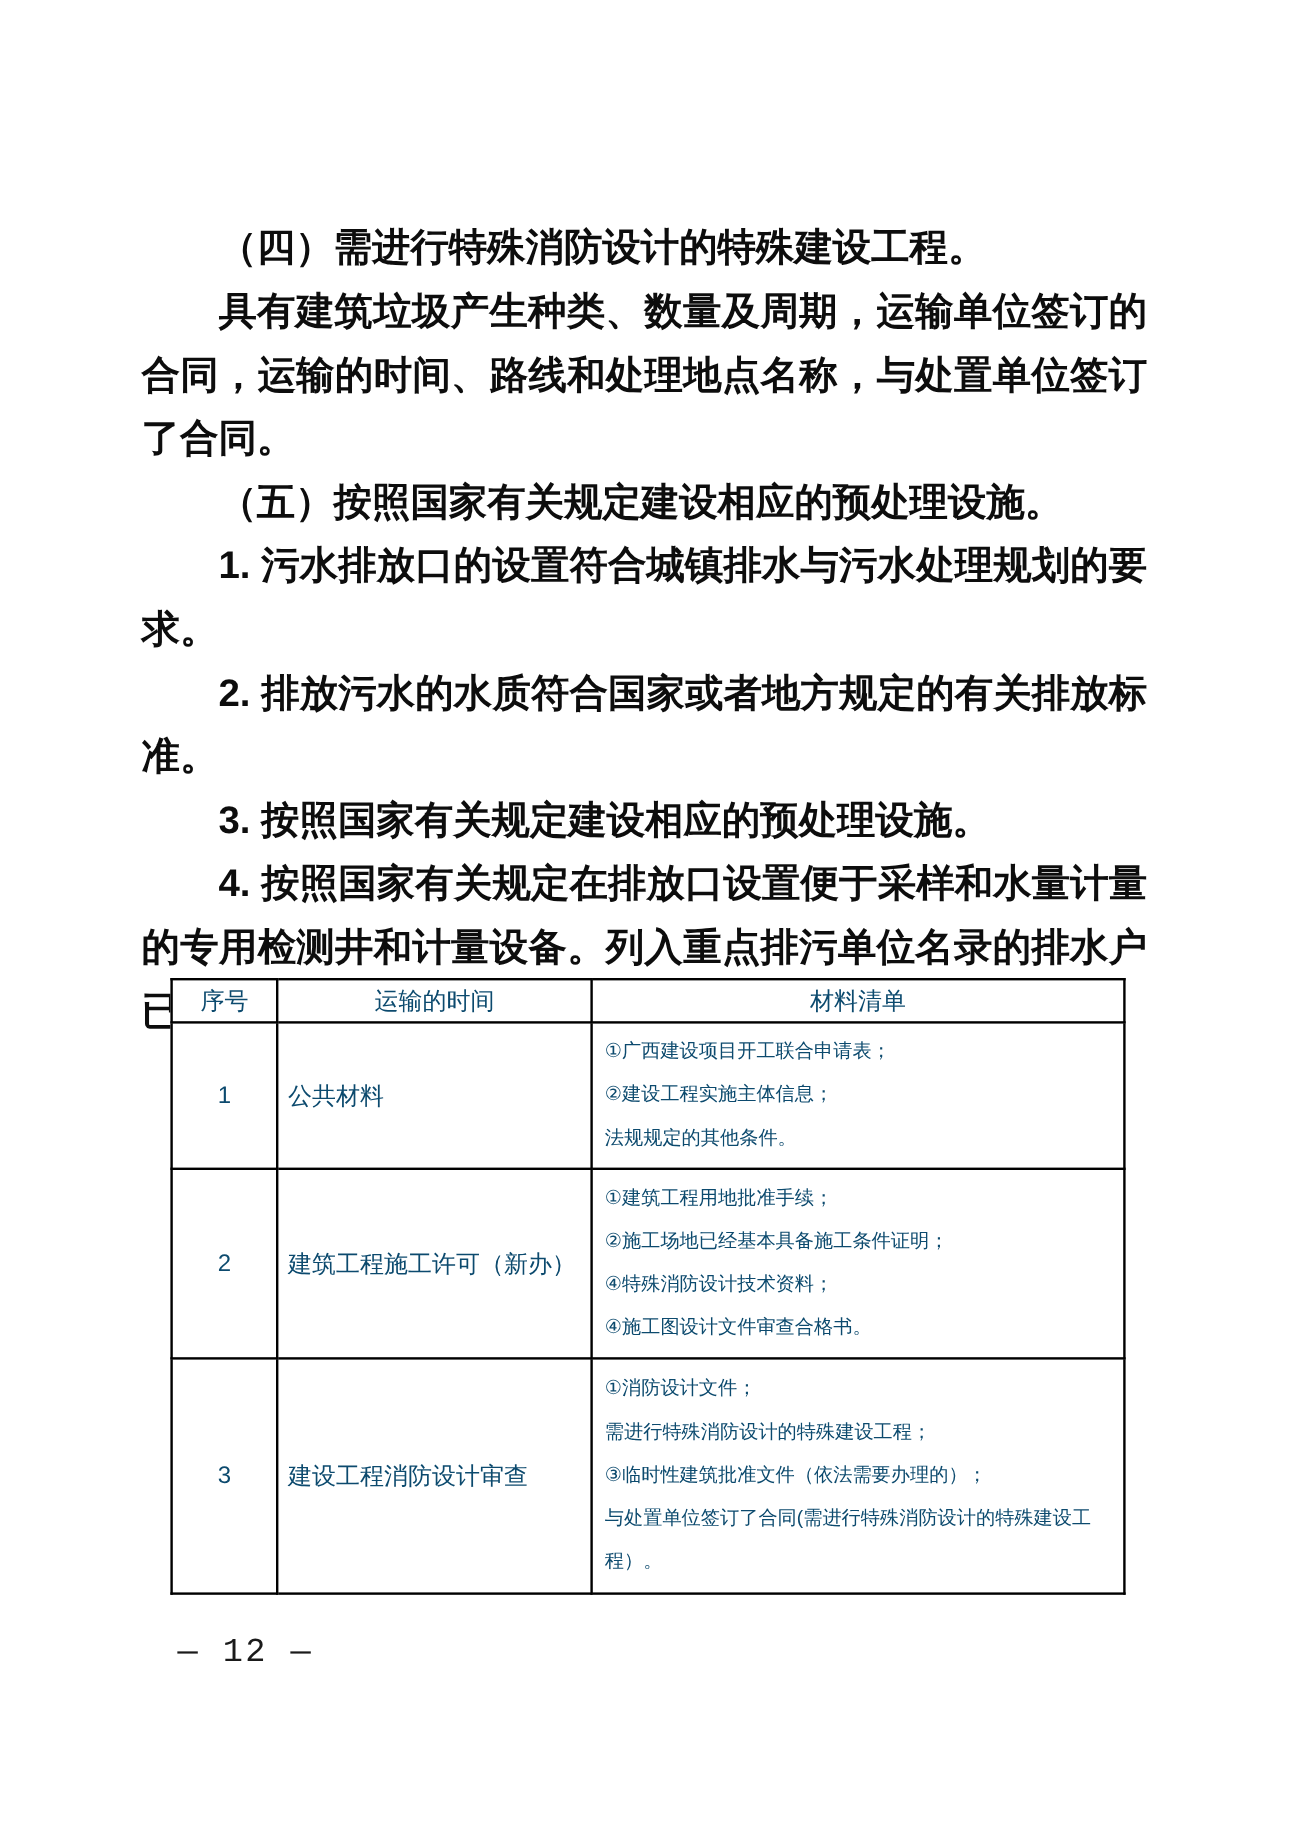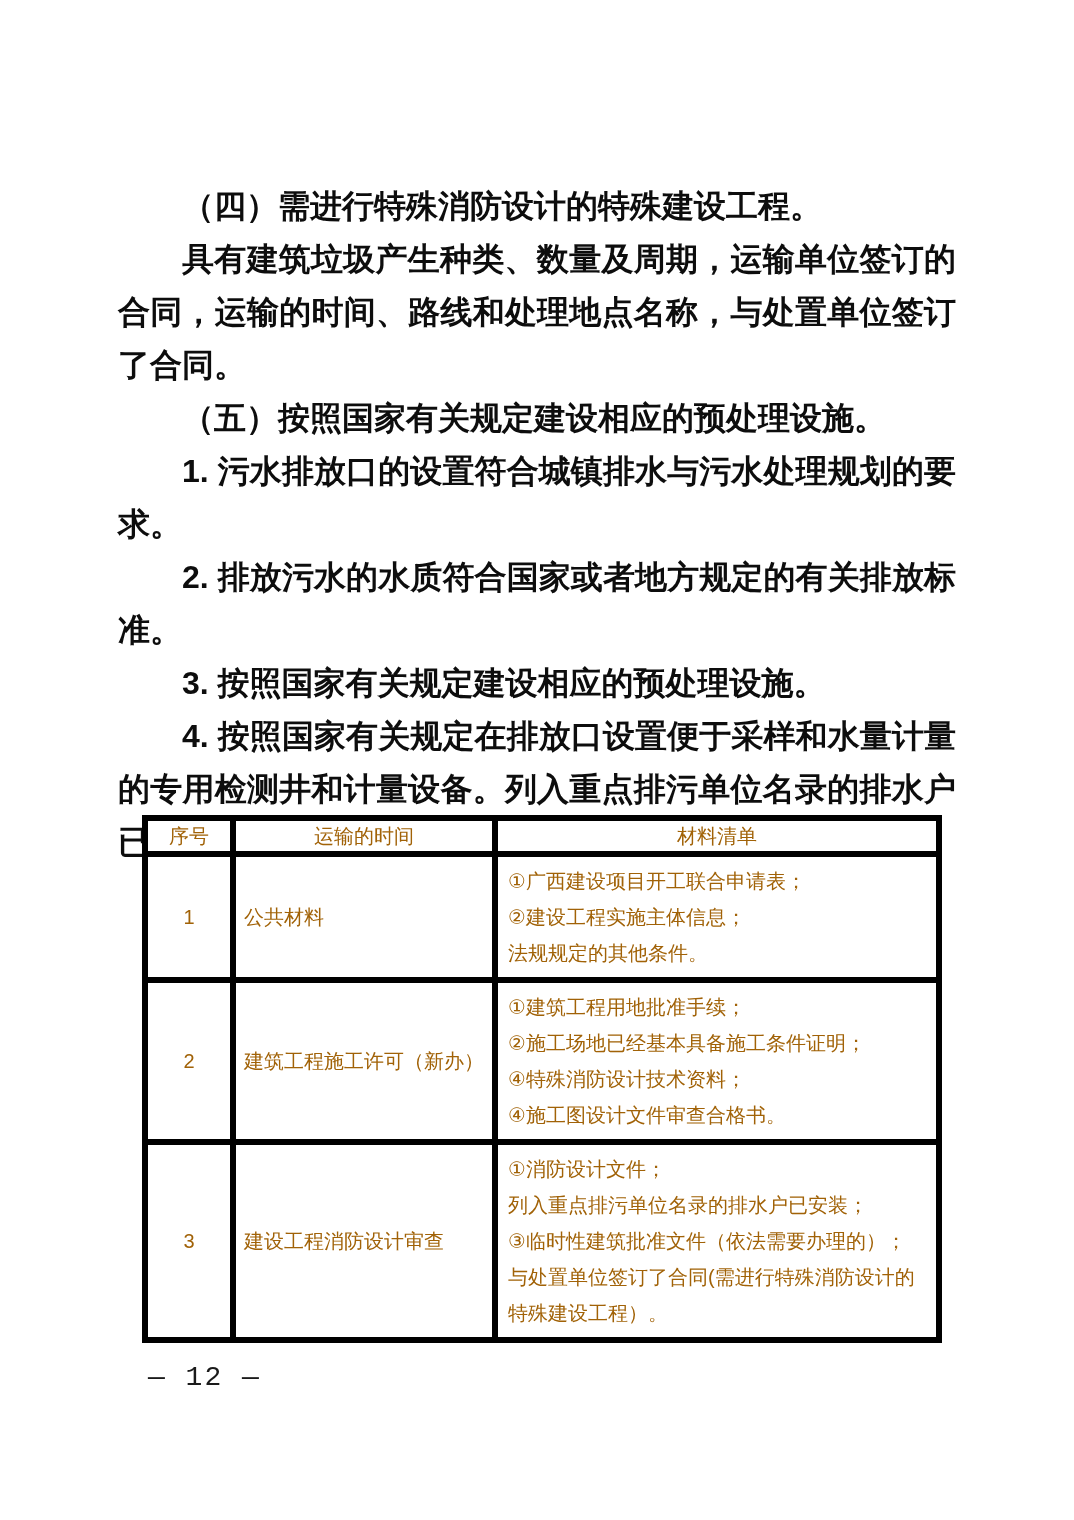--- a/index.html
+++ b/index.html
@@ -42,22 +42,22 @@
     top:815px;
     width:794px;
     border-collapse:collapse;
     table-layout:fixed;
     background:#ffffff;
   }
   .mat-table col.c1 { width:88px; }
   .mat-table col.c2 { width:262px; }
   .mat-table col.c3 { width:444px; }
   .mat-table th, .mat-table td {
-    border:6px solid #000000;
-    color:#a16207;
+    border:2px solid #000000;
+    color:#0c4a6e;
     vertical-align:middle;
   }
   .mat-table { border:2px solid #1a1a1a; }
   .mat-table th {
     height:36px;
     font-size:20px;
     font-weight:400;
     text-align:center;
   }
   tr.r1 { height:110px; }
@@ -68,21 +68,21 @@
     font-size:20px;
   }
   td.c-type {
     font-size:20px;
     padding:0 4px 0 8px;
   }
   td.c-items {
     padding:6px 6px 6px 10px;
   }
   .item {
-    font-size:20px;
+    font-size:16px;
     line-height:36px;
     text-align:left;
   }
   
   .footer {
     position:absolute;
     left:148px;
     top:1362px;
     font-size:28px;
     color:#1a1a1a;
@@ -138,21 +138,21 @@
           <div class="item">②施工场地已经基本具备施工条件证明；</div>
           <div class="item">④特殊消防设计技术资料；</div>
           <div class="item">④施工图设计文件审查合格书。</div>
         </td>
       </tr>
       <tr class="r3">
         <td class="c-no">3</td>
         <td class="c-type">建设工程消防设计审查</td>
         <td class="c-items">
           <div class="item">①消防设计文件；</div>
-          <div class="item">列入重点排污单位名录的排水户已安装；</div>
+          <div class="item">需进行特殊消防设计的特殊建设工程；</div>
           <div class="item">③临时性建筑批准文件（依法需要办理的）；</div>
           <div class="item">与处置单位签订了合同(需进行特殊消防设计的特殊建设工程）。</div>
         </td>
       </tr>
     </tbody>
   </table>
 
   <div class="footer">— 12 —</div>
 
 </div>

